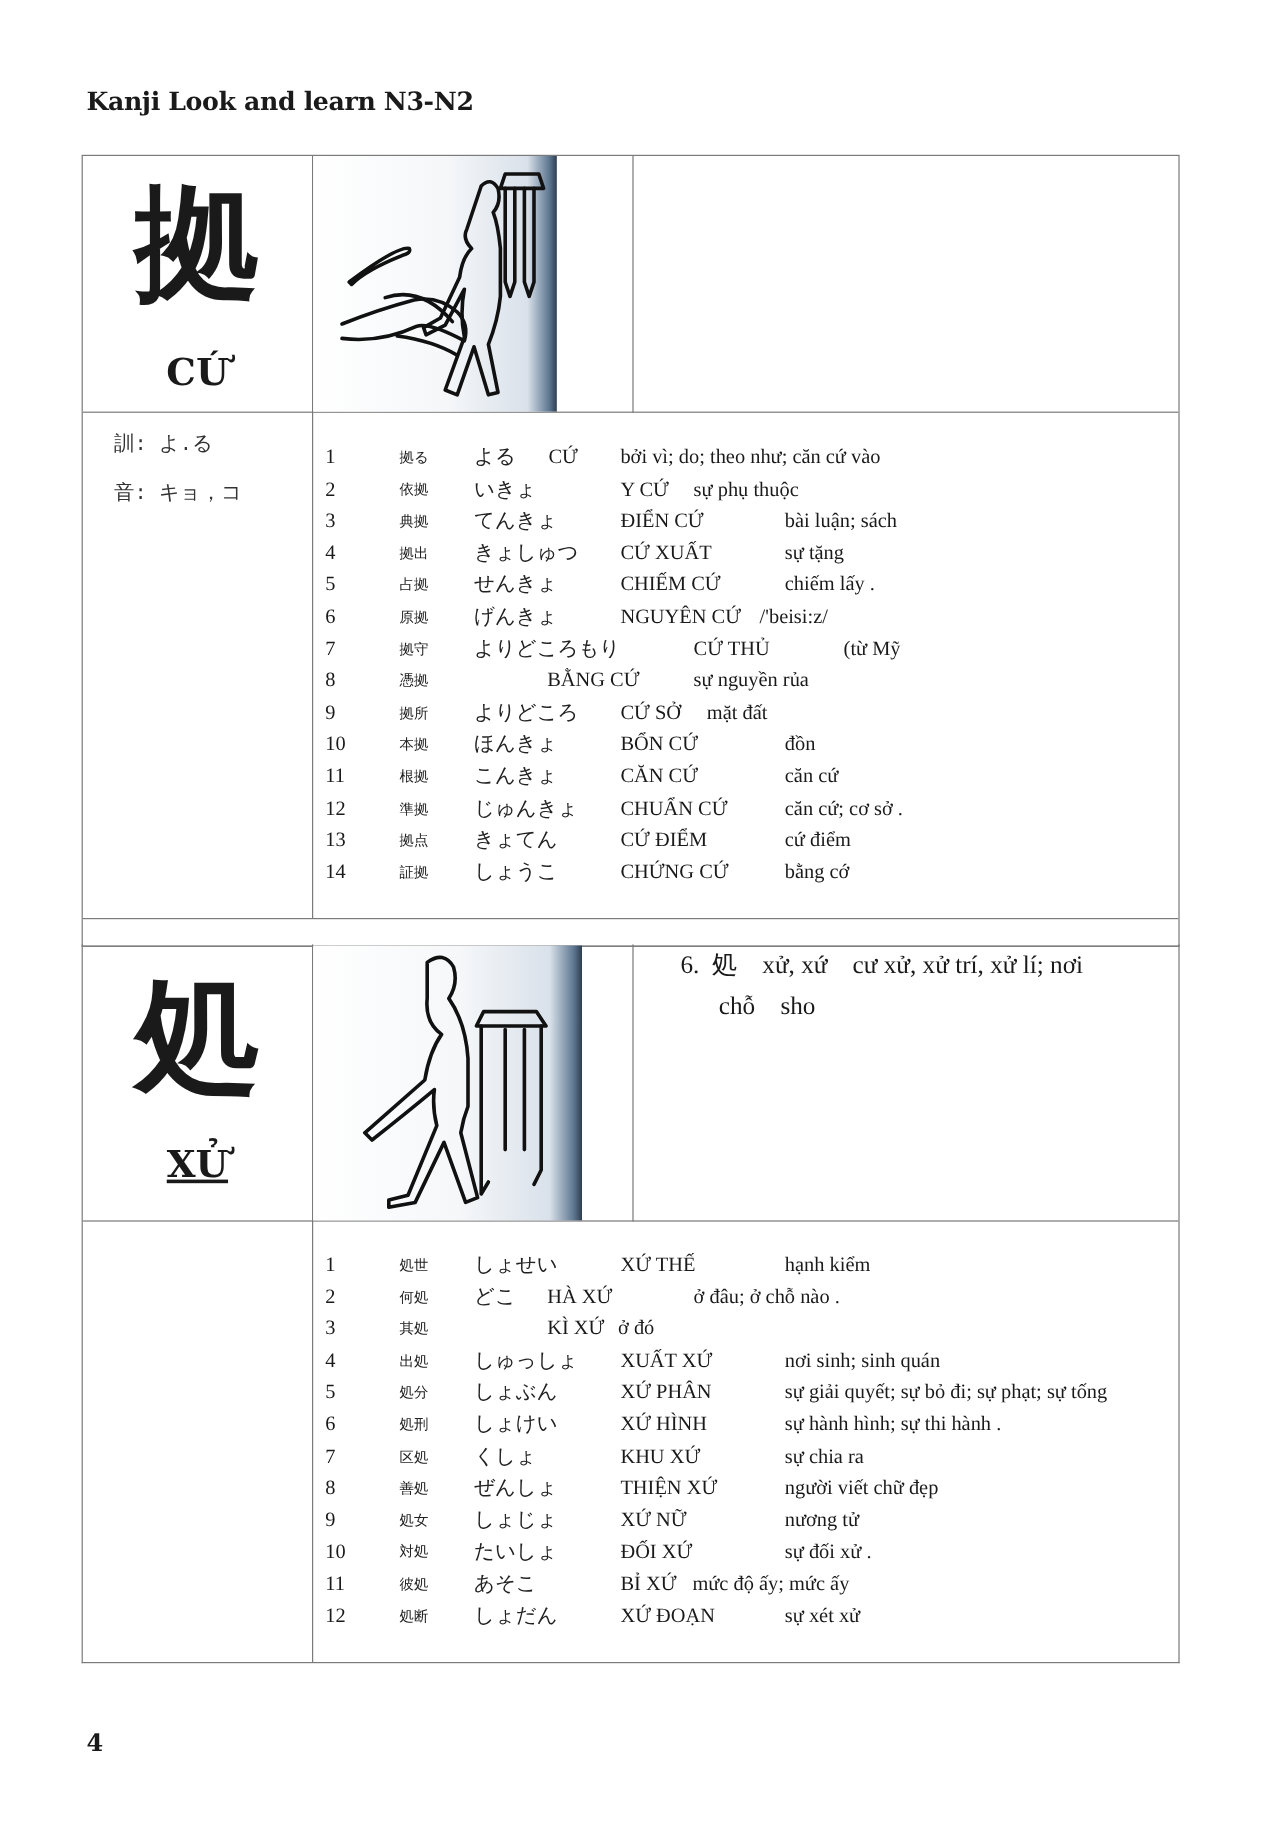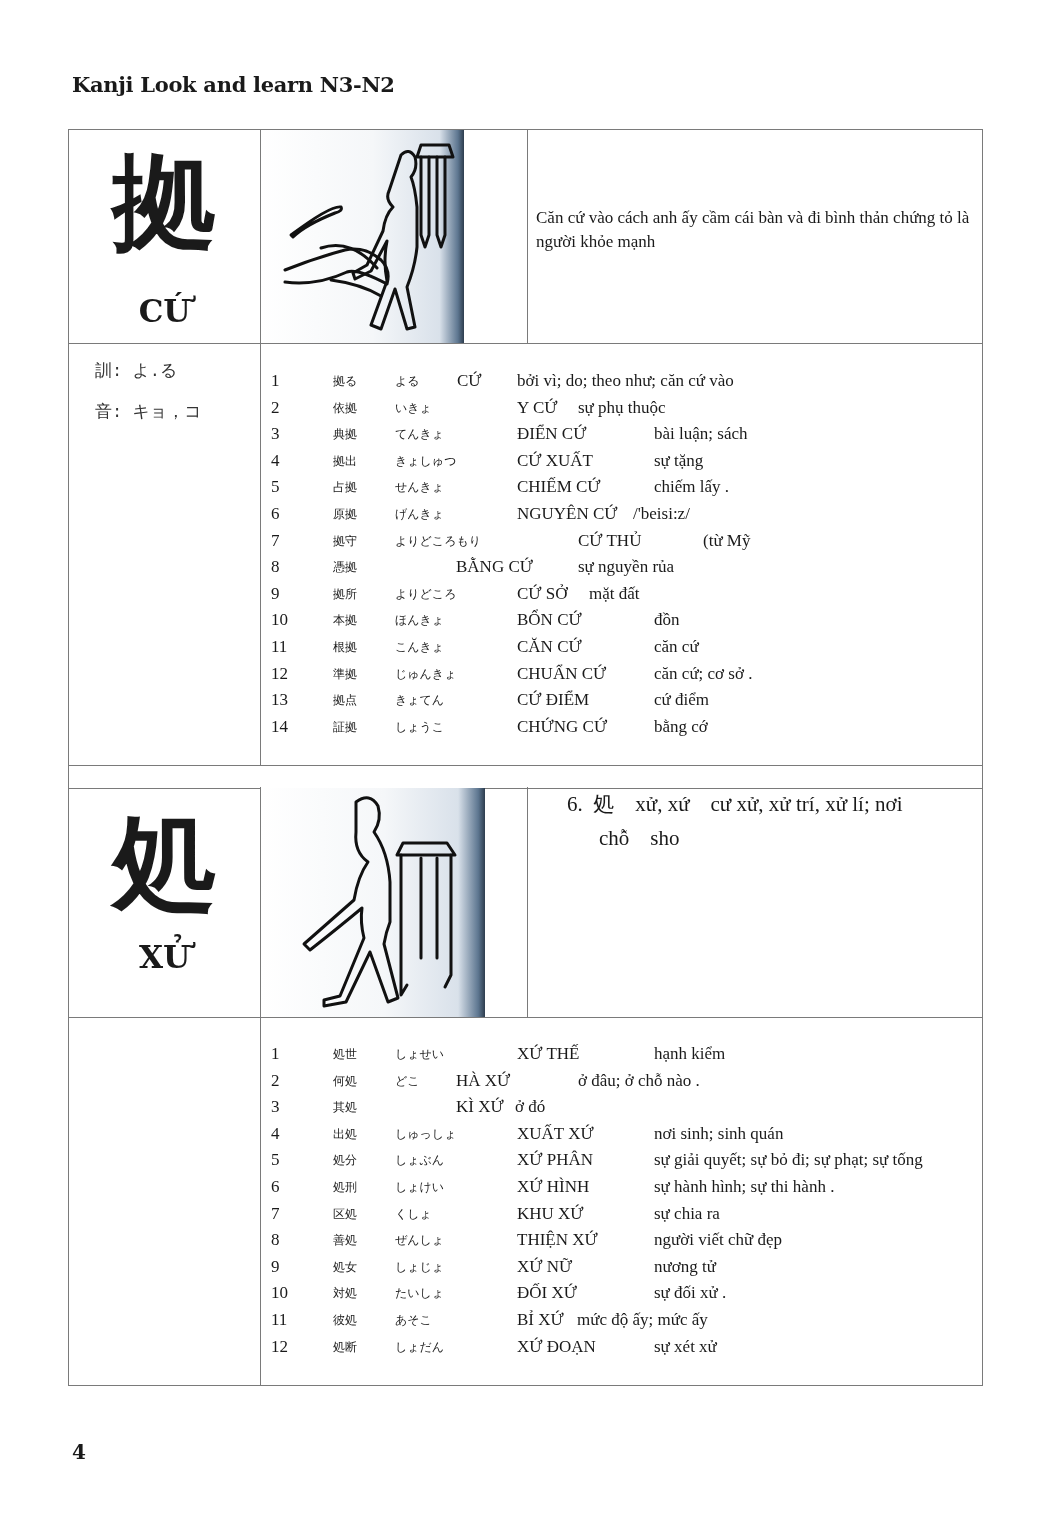--- a/index.html
+++ b/index.html
@@ -20,21 +20,21 @@
          background: linear-gradient(to right, #ffffff 0%, #f5f7f9 55%, #d9e1ea 88%, #5d7690 97%, #2e3d4e 100%); }
   .entry-head { position: absolute; font-size: 21px; line-height: 34px; white-space: pre; }
   .mnemonic { position: absolute; font-size: 17px; line-height: 24px; }
   .readings { position: absolute; left: 26px; font-size: 17px; font-family: Liberation Mono, monospace;
               color: #333; line-height: 41px; }
   .vocab { position: absolute; left: 10px; right: 8px; font-size: 17px; line-height: 26.6px; }
   .vrow { position: relative; height: 26.6px; white-space: nowrap; }
   .vrow span { position: absolute; top: 0; }
   .c-no { left: 0; }
   .c-kanji { left: 62px; font-family: "DejaVu Sans", sans-serif; font-size: 12px; color:#222; }
-  .c-kana { left: 124px; font-family: "DejaVu Sans", sans-serif; font-size: 12px; color:#222; }
+  .c-kana { left: 124px; font-family: "DejaVu Sans", sans-serif; font-size: 17px; color:#222; }
   .c-hv { left: 246px; }
   .c-mean { left: 383px; }
 </style>
 </head>
 <body>
 
 <div class="book-title">Kanji Look and learn N3-N2</div>
 
 <div class="tbl" style="top:129px; height:660px;">
   <div class="vline" style="left:191px; top:0; height:635px;"></div>
@@ -54,21 +54,20 @@
         <path d="M160 27 l0 78 l4 12 l4 -12 l0 -78"></path>
         <path d="M176 27 l0 78 l4 12 l4 -12 l0 -78"></path>
         <path d="M30 105 q40 -30 50 -28 q2 4 -6 6 q-30 12 -42 24 z"></path>
         <path d="M24 140 q30 -12 60 -20 q20 -4 36 10 q10 10 6 24 q-30 -16 -40 -12 q-30 14 -62 10"></path>
         <path d="M60 118 q30 -10 56 20"></path>
         <path d="M70 150 q30 4 50 16"></path>
       </g>
     </svg>
   </div>
 
-  <div class="mnemonic" style="left:467px; top:76px; width:440px;">Căn cứ vào cách anh ấy cầm cái bàn và đi bình thản chứng tỏ là người khỏe mạnh</div>
 
   <div class="readings" style="top:8px; margin-top:213px;">
     <div>訓: よ.る</div>
     <div>音: キョ，コ</div>
   </div>
 
   <div class="vocab" style="left:202px; top:238px;">
     <div class="vrow">
       <span class="c-no">1</span>
       <span class="c-kanji">拠る</span>
@@ -168,21 +167,21 @@
     </div>
   </div>
 </div>
 
 <div class="tbl" style="top:787px; height:599px; border-top:none;">
   <div class="vline" style="left:191px; top:0; height:598px;"></div>
   <div class="vline" style="left:458px; top:0; height:231px;"></div>
   <div class="hline" style="top:230px;"></div>
 
   <div class="big-kanji" style="top:24px;">処</div>
-  <div class="han-viet" style="top:152px;">XỬ</div>
+  <div class="han-viet" style="top:166px;text-decoration:underline;">XỬ</div>
 
   <div class="pic" style="left:192px; top:1px; width:224px; height:229px;">
     <svg width="224" height="229" viewBox="0 0 224 229">
       <g fill="none" stroke="#111" stroke-width="3" stroke-linecap="round" stroke-linejoin="round">
         <path d="M95 14 q14 -10 22 4 q4 14 -4 26 q14 20 16 50 l0 40 q-4 10 -6 22 l14 54 l-10 4 l-18 -50 l-24 50 l-22 4 l0 -6 l16 -4 l24 -58 q-4 -16 -2 -30 q-24 20 -52 42 l-6 -6 l50 -44 q4 -24 14 -38 q-14 -10 -12 -30 z"></path>
         <path d="M142 55 l44 0 l8 12 l-58 0 z"></path>
         <path d="M140 67 l0 140 l6 -10"></path>
         <path d="M190 67 l0 120 l-6 12"></path>
         <path d="M160 70 l0 100"></path>
         <path d="M176 70 l0 100"></path>

